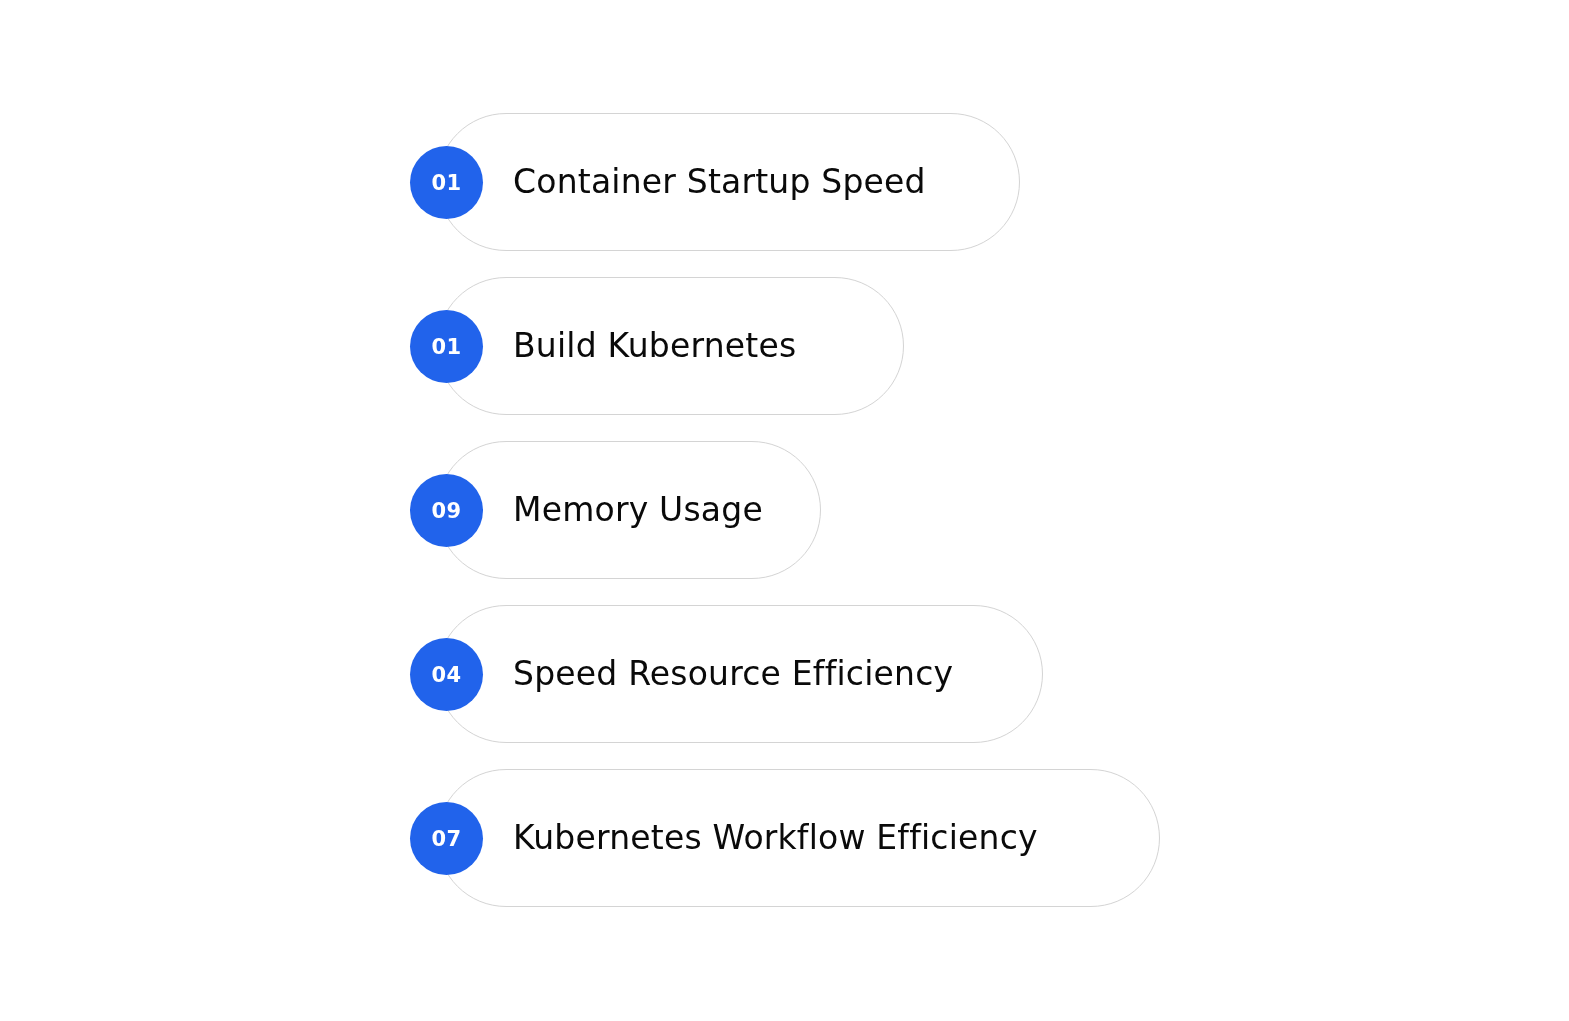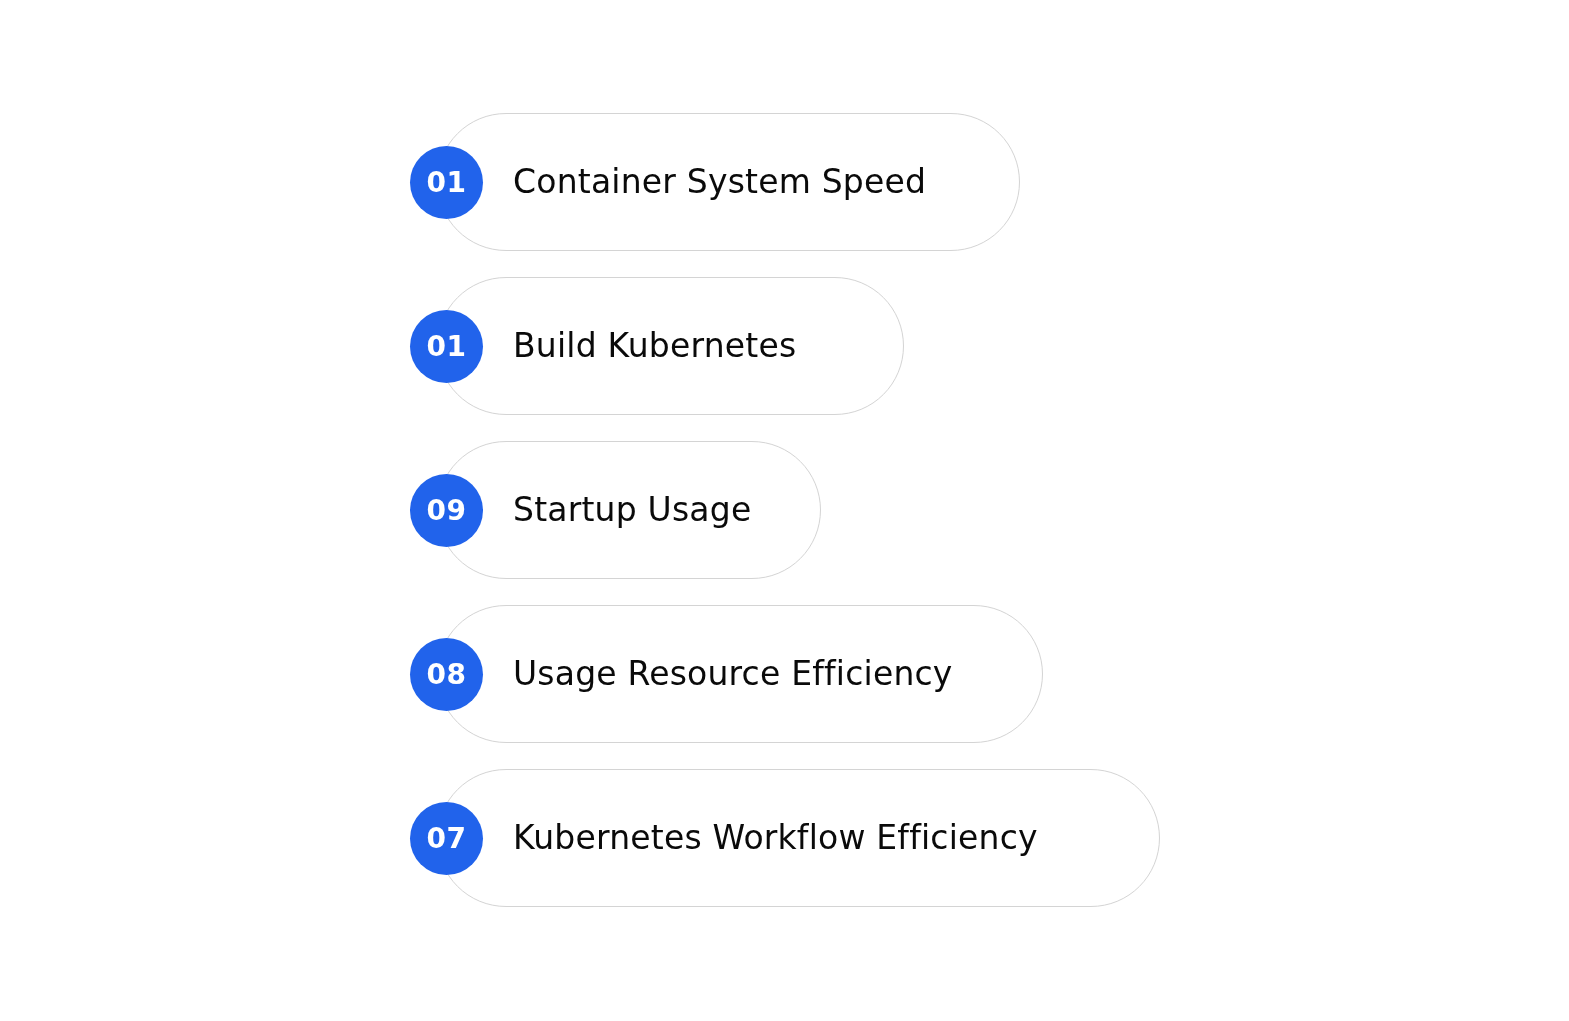--- a/index.html
+++ b/index.html
@@ -40,21 +40,21 @@
       position: absolute;
       left: 0;
       top: 33px;
       width: 73px;
       height: 73px;
       border-radius: 50%;
       background: #2163eb;
       color: #ffffff;
       font-family: "DejaVu Sans", sans-serif;
       font-weight: bold;
-      font-size: 28px;
+      font-size: 21px;
       display: flex;
       align-items: center;
       justify-content: center;
       letter-spacing: 0.5px;
       z-index: 2;
       text-align: center;
     }
     .label {
       position: absolute;
       left: 103px;
@@ -70,39 +70,39 @@
     }
   </style>
 </head>
 <body>
 
 <div class="list">
 
   <div class="item" style="top:113px;">
     <div class="pill" style="width:581px;"></div>
     <div class="badge">01</div>
-    <div class="label">Container System Speed</div>
+    <div class="label">Container Startup Speed</div>
   </div>
 
   <div class="item" style="top:277px;">
     <div class="pill" style="width:465px;"></div>
     <div class="badge">01</div>
     <div class="label">Build Kubernetes</div>
   </div>
 
   <div class="item" style="top:441px;">
     <div class="pill" style="width:382px;"></div>
     <div class="badge">09</div>
-    <div class="label">Startup Usage</div>
+    <div class="label">Memory Usage</div>
   </div>
 
   <div class="item" style="top:605px;">
     <div class="pill" style="width:604px;"></div>
-    <div class="badge">08</div>
-    <div class="label">Usage Resource Efficiency</div>
+    <div class="badge">04</div>
+    <div class="label">Speed Resource Efficiency</div>
   </div>
 
   <div class="item" style="top:769px;">
     <div class="pill" style="width:721px;"></div>
     <div class="badge">07</div>
     <div class="label">Kubernetes Workflow Efficiency</div>
   </div>
 
 </div>
 

